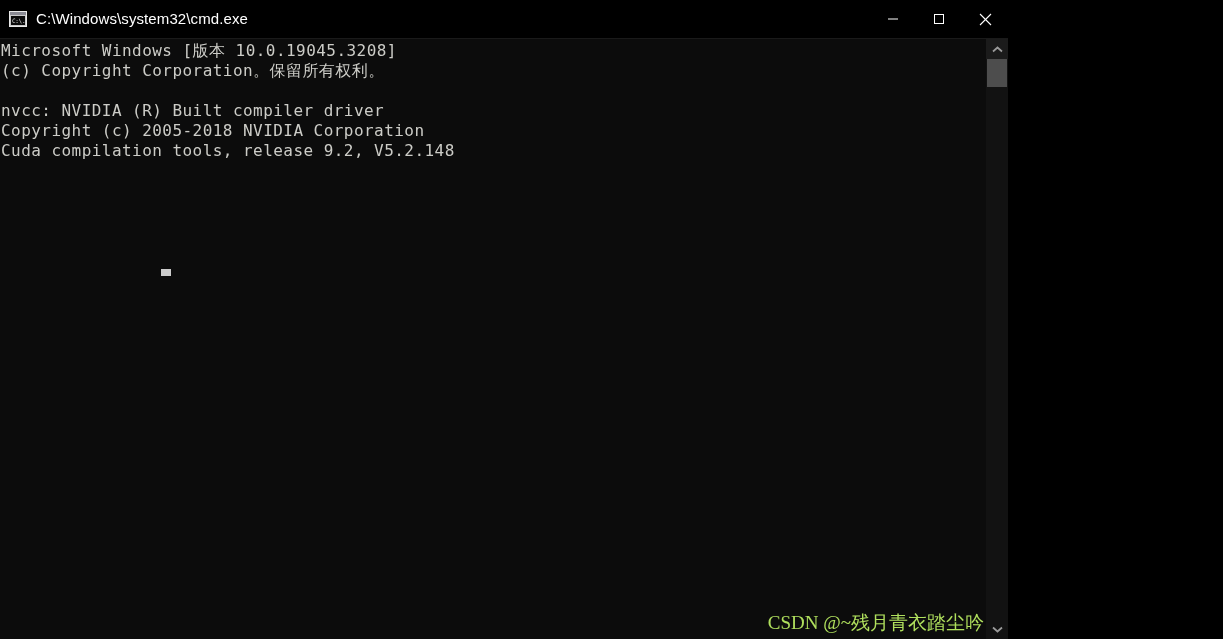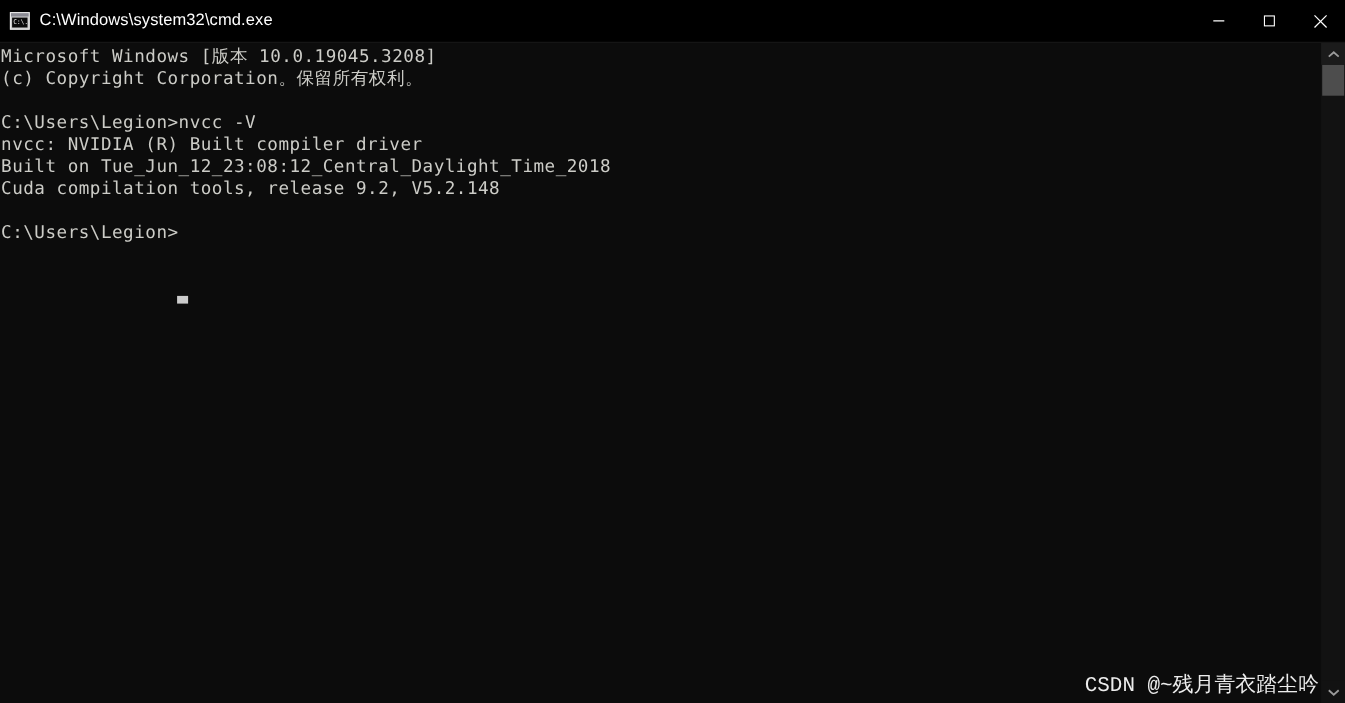--- a/index.html
+++ b/index.html
@@ -10,21 +10,21 @@
   body {
     width: 1223px;
     height: 639px;
     overflow: hidden;
     font-family: "Liberation Sans", sans-serif;
   }
 
   #window {
     position: absolute;
     left: 0; top: 0;
-    width: 1223px;
+    width: 1008px;
     height: 639px;
     background: #0c0c0c;
     display: flex;
     flex-direction: column;
   }
 
   
   #titlebar {
     position: relative;
     height: 38px;
@@ -125,22 +125,22 @@
     width: 10px;
     height: 7px;
     background: #cccccc;
   }
 
   
   #watermark {
     position: absolute;
     right: 24px;
     bottom: 4px;
-    color: #ffffff;
-    font-family: Liberation Mono, monospace;
+    color: #bef264;
+    font-family: Liberation Serif, serif;
     font-size: 19px;
     line-height: 24px;
     white-space: nowrap;
     opacity: 0.92;
   }
 
   
   #scrollbar {
     position: absolute;
     right: 0; top: 0;
@@ -205,26 +205,24 @@
       </div>
     </div>
   </div>
 
   <div id="body-area">
 
     <div id="console">
       <div class="line">Microsoft Windows [版本 10.0.19045.3208]</div>
       <div class="line">(c) Copyright Corporation。保留所有权利。</div>
       <div class="line blank"></div>
-      <div class="line">C:\Users\Legion&gt;nvcc -V</div>
       <div class="line">nvcc: NVIDIA (R) Built compiler driver</div>
-      <div class="line">Built on Tue_Jun_12_23:08:12_Central_Daylight_Time_2018</div>
+      <div class="line">Copyright (c) 2005-2018 NVIDIA Corporation</div>
       <div class="line">Cuda compilation tools, release 9.2, V5.2.148</div>
       <div class="line blank"></div>
-      <div class="line">C:\Users\Legion&gt;</div>
     </div>
 
     <div id="cursor"></div>
 
     <div id="watermark">CSDN @~残月青衣踏尘吟</div>
 
     <div id="scrollbar">
       <div class="sb-arrow" id="sb-arrow-up">
         <svg width="11" height="7" viewBox="0 0 11 7" aria-hidden="true">
           <polyline points="1,5.5 5.5,1.5 10,5.5" fill="none" stroke="#9a9a9a" stroke-width="1.7"></polyline>

